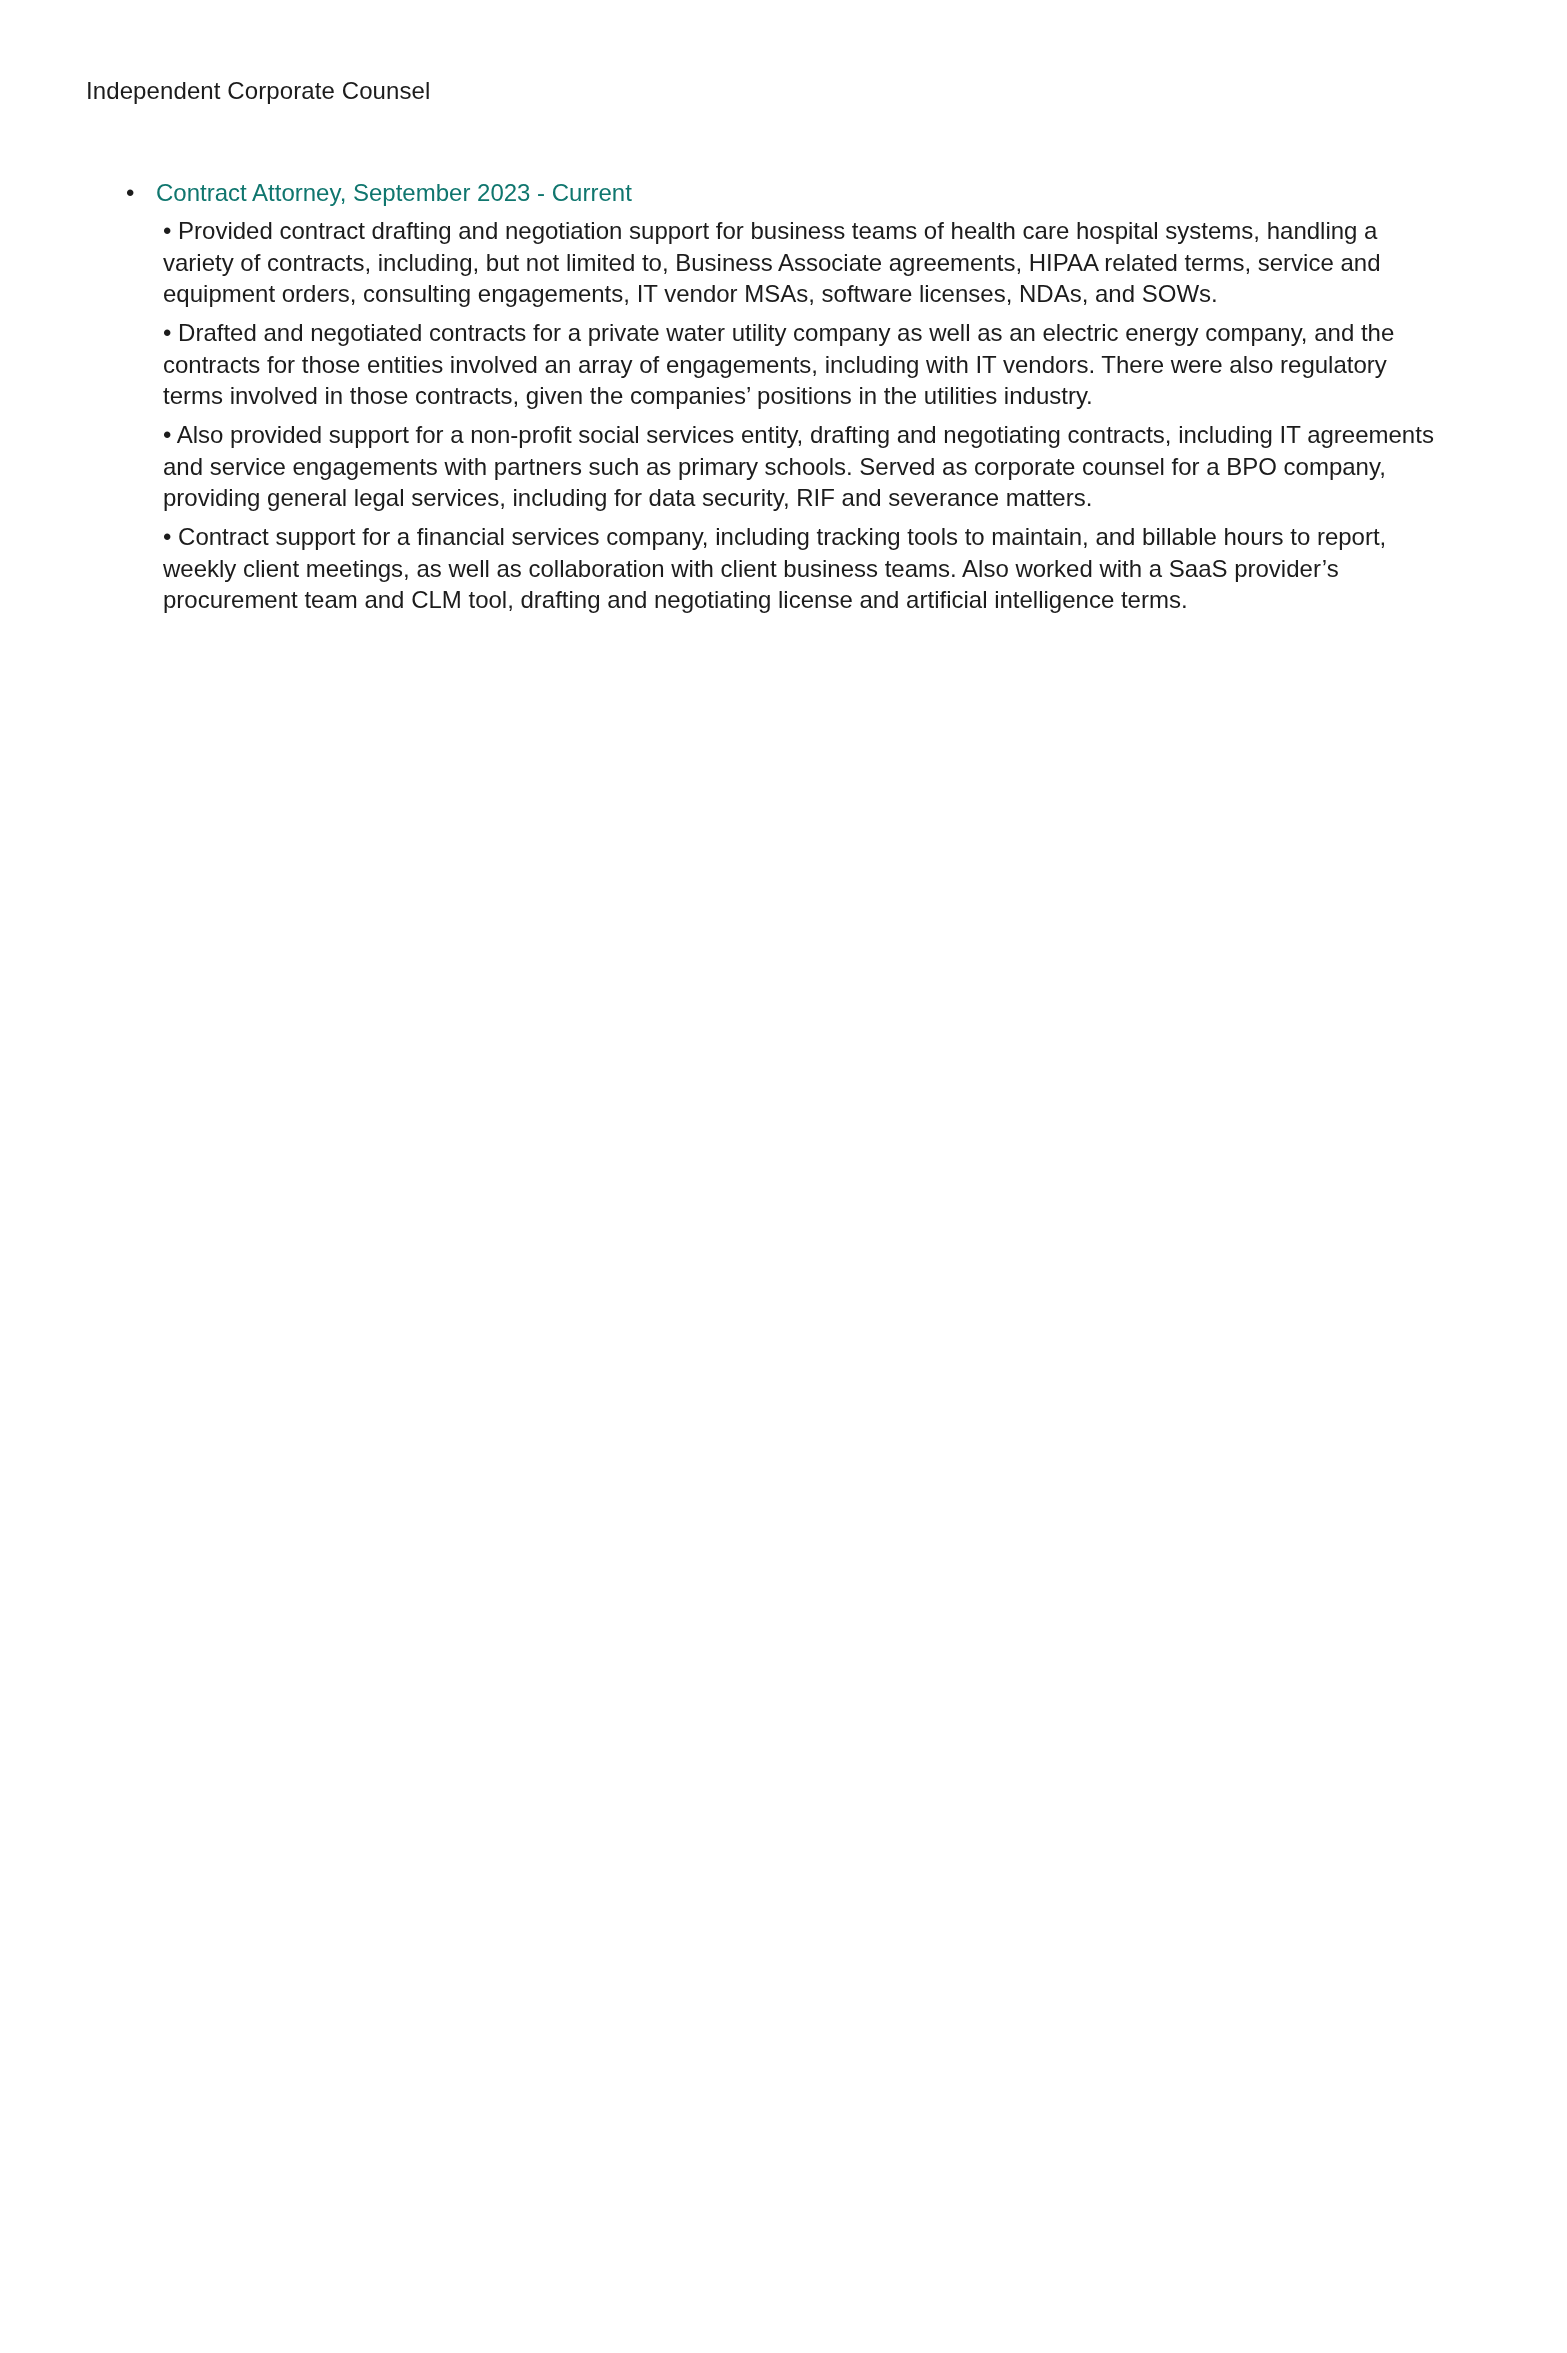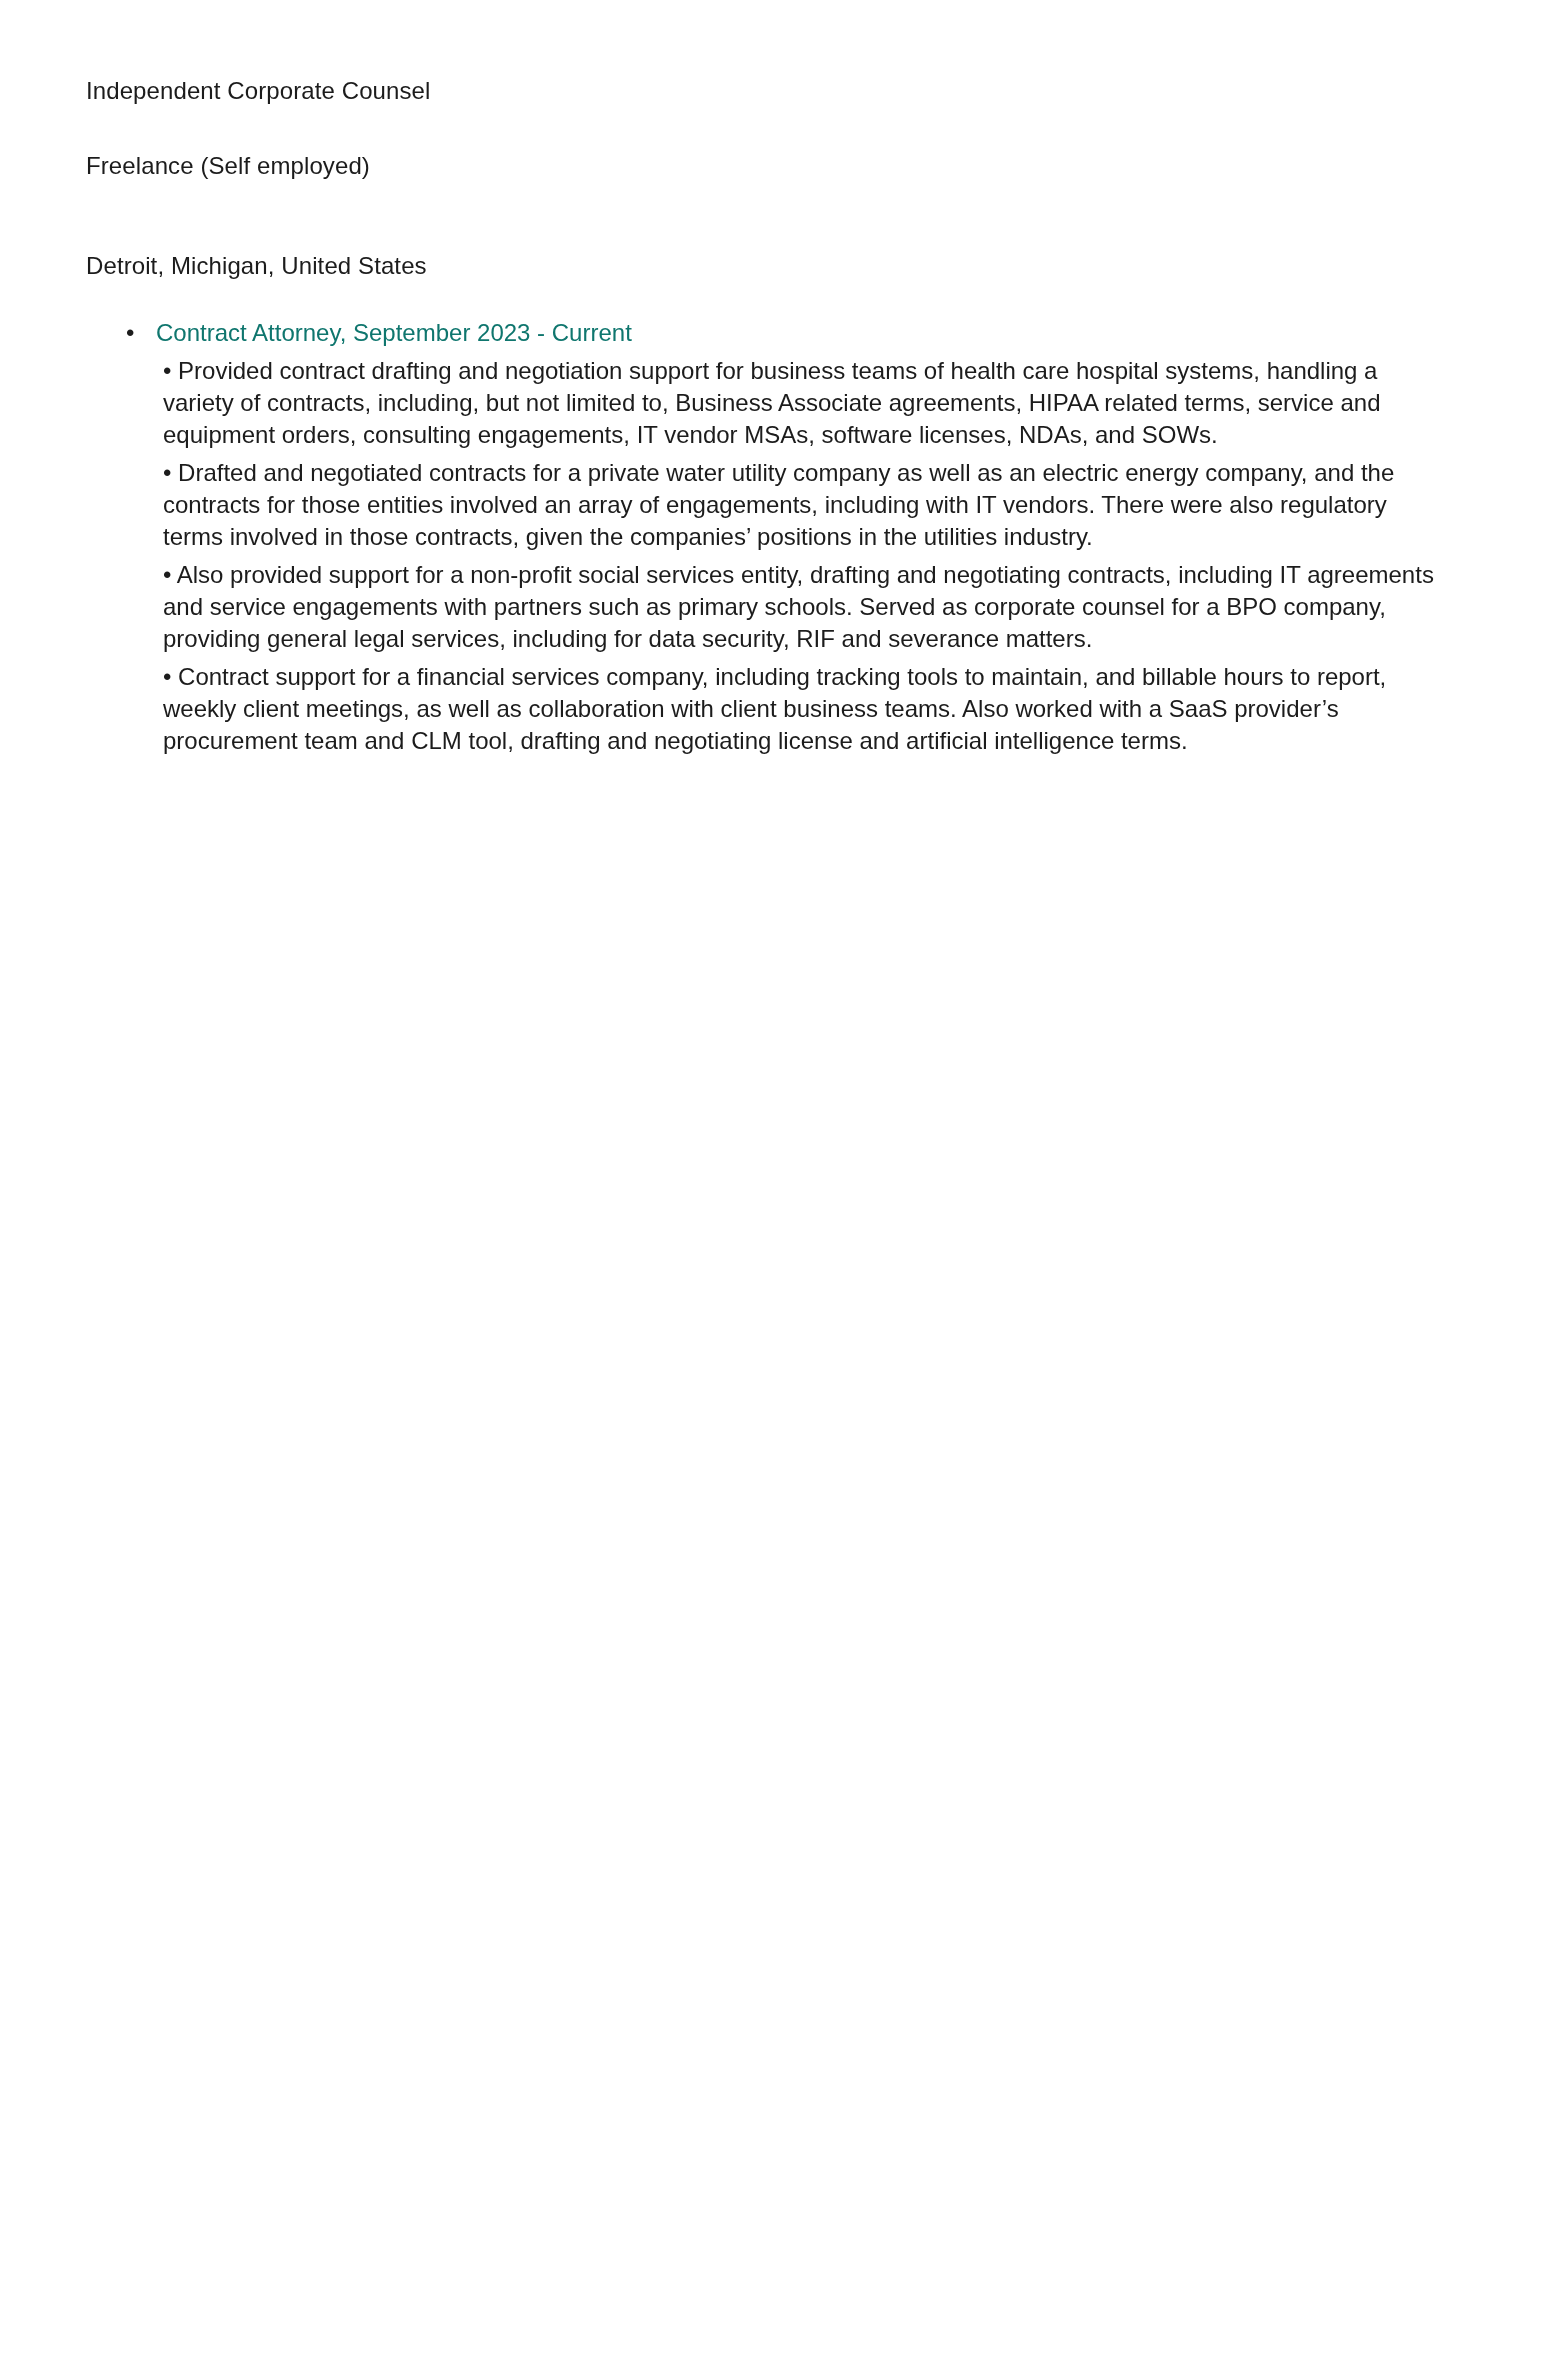--- a/index.html
+++ b/index.html
@@ -83,25 +83,23 @@
     display: inline;
   }
 </style>
 </head>
 <body>
 
 <div class="page">
 
   <p class="doc-line role-title">Independent Corporate Counsel</p>
 
-  <p class="doc-line employment-type">Freelance (Self employed)</p>
 
   <div class="spacer-gap"></div>
 
-  <p class="doc-line location">Detroit, Michigan, United States</p>
 
   <ul class="bullet-list">
     <li>
       <div class="entry-header">Contract Attorney, September 2023 - Current</div>
       <ul class="sub-bullets">
         <li><span class="sub-dot">•</span> <span>Provided contract drafting and negotiation support for business teams of health care hospital systems, handling a variety of contracts, including, but not limited to, Business Associate agreements, HIPAA related terms, service and equipment orders, consulting engagements, IT vendor MSAs, software licenses, NDAs, and SOWs.</span></li>
         <li><span class="sub-dot">•</span> <span>Drafted and negotiated contracts for a private water utility company as well as an electric energy company, and the contracts for those entities involved an array of engagements, including with IT vendors. There were also regulatory terms involved in those contracts, given the companies’ positions in the utilities industry.</span></li>
         <li><span class="sub-dot">•</span> <span>Also provided support for a non-profit social services entity, drafting and negotiating contracts, including IT agreements and service engagements with partners such as primary schools. Served as corporate counsel for a BPO company, providing general legal services, including for data security, RIF and severance matters.</span></li>
         <li><span class="sub-dot">•</span> <span>Contract support for a financial services company, including tracking tools to maintain, and billable hours to report, weekly client meetings, as well as collaboration with client business teams. Also worked with a SaaS provider’s procurement team and CLM tool, drafting and negotiating license and artificial intelligence terms.</span></li>
       </ul>

